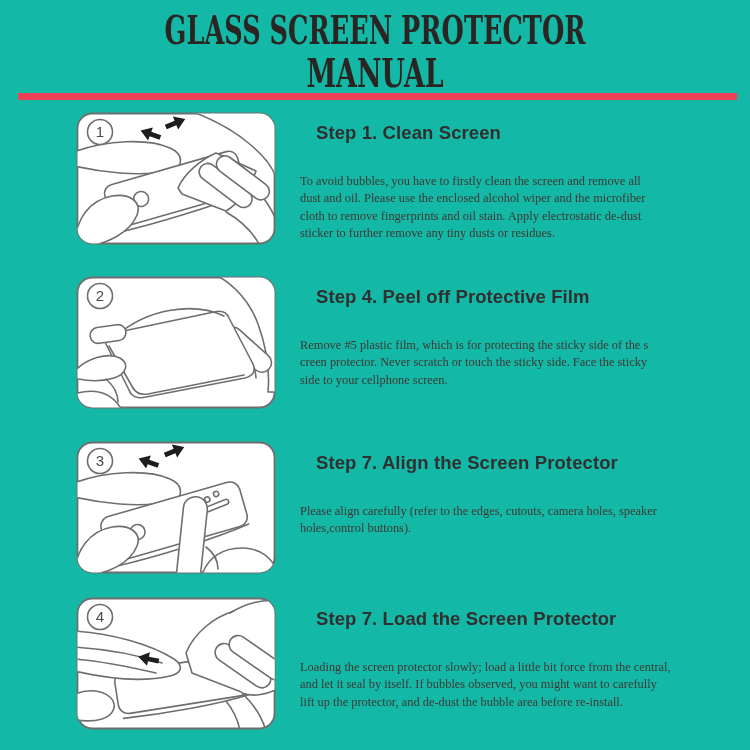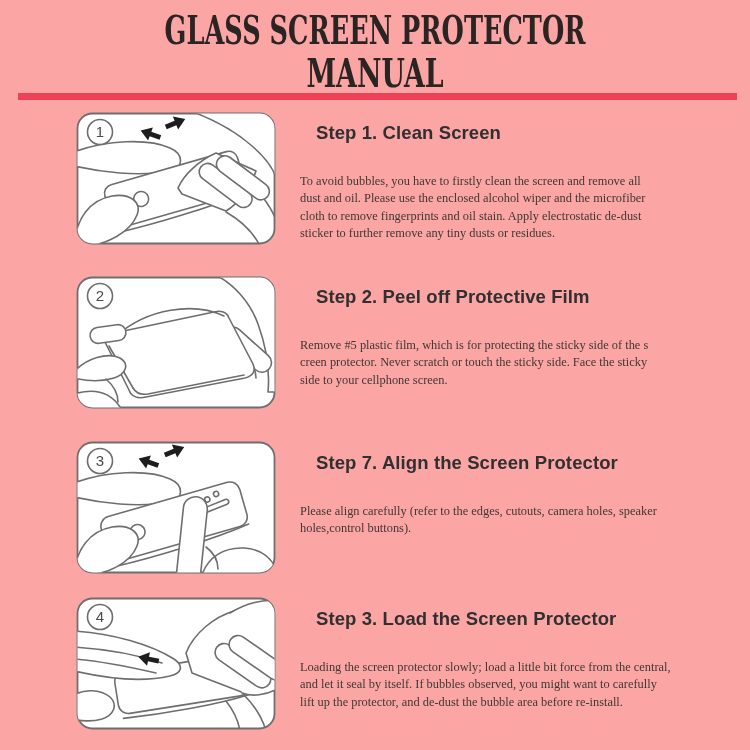--- a/index.html
+++ b/index.html
@@ -1,16 +1,16 @@
 <!DOCTYPE html>
 <html><head>
 <meta charset="utf-8">
 <style>
   html,body{margin:0;padding:0;background:#ffffff;}
-  .page{position:relative;width:750px;height:750px;background:#fca5a5;overflow:hidden;
+  .page{position:relative;width:750px;height:750px;background:#14b8a6;overflow:hidden;
         font-family:"Liberation Sans",sans-serif;}
   
   .title{position:absolute;top:6px;left:0;width:750px;text-align:center;color:#2a2422;}
   .title-line{display:block;font-family:"DejaVu Serif",serif;font-weight:bold;white-space:nowrap;}
   .t1{font-size:40px;line-height:48px;transform:scaleX(.64);transform-origin:50% 50%;}
   .t2{font-size:40px;line-height:38px;transform:scaleX(.67);transform-origin:50% 50%;}
   .divider{position:absolute;top:93px;left:18px;width:719px;height:7px;background:#ee4155;}
   
   .figure{position:absolute;left:76px;width:200px;height:133px;}
   .steptext{position:absolute;left:300px;width:450px;}
@@ -117,21 +117,21 @@
           <path d="M30,103 C38,110 42,118 42,126" fill="none"></path>
         </g>
       </g>
       <g>
         <circle cx="24" cy="20" r="12.5" fill="#ffffff" stroke="#6e6e6e" stroke-width="1.6"></circle>
         <text x="24" y="25" text-anchor="middle" font-size="15" fill="#4a4a4a" font-family="Liberation Sans, sans-serif">2</text>
       </g>
     </svg>
   </div>
   <div class="steptext" style="top:270px">
-    <h2 class="step-heading">Step 2. Peel off Protective Film</h2>
+    <h2 class="step-heading">Step 4. Peel off Protective Film</h2>
     <p class="step-body">Remove #5 plastic film, which is for protecting the sticky side of the s
 creen protector. Never scratch or touch the sticky side. Face the sticky
 side to your cellphone screen.</p>
   </div>
 
   <div class="figure" style="top:441px">
     <svg viewBox="0 0 200 133" width="200" height="133">
       <defs>
           <clipPath id="c3">
             <rect x="1.5" y="1.5" width="197" height="130" rx="15"></rect>
@@ -212,19 +212,19 @@
       <g fill="#1d1d1d" stroke="none">
         <path d="M0 4.6 L10.5 4.6 L10.5 0 L21 7 L10.5 14 L10.5 9.4 L0 9.4 Z" transform="translate(62,55) rotate(192 10.5 7)"></path>
       </g>
       <g>
         <circle cx="24" cy="20" r="12.5" fill="#ffffff" stroke="#6e6e6e" stroke-width="1.6"></circle>
         <text x="24" y="25" text-anchor="middle" font-size="15" fill="#4a4a4a" font-family="Liberation Sans, sans-serif">4</text>
       </g>
     </svg>
   </div>
   <div class="steptext" style="top:592px">
-    <h2 class="step-heading">Step 3. Load the Screen Protector</h2>
+    <h2 class="step-heading">Step 7. Load the Screen Protector</h2>
     <p class="step-body">Loading the screen protector slowly; load a little bit force from the central,
 and let it seal by itself. If bubbles observed, you might want to carefully
 lift up the protector, and de-dust the bubble area before re-install.</p>
   </div>
 
 </div>
 
 </body></html>

